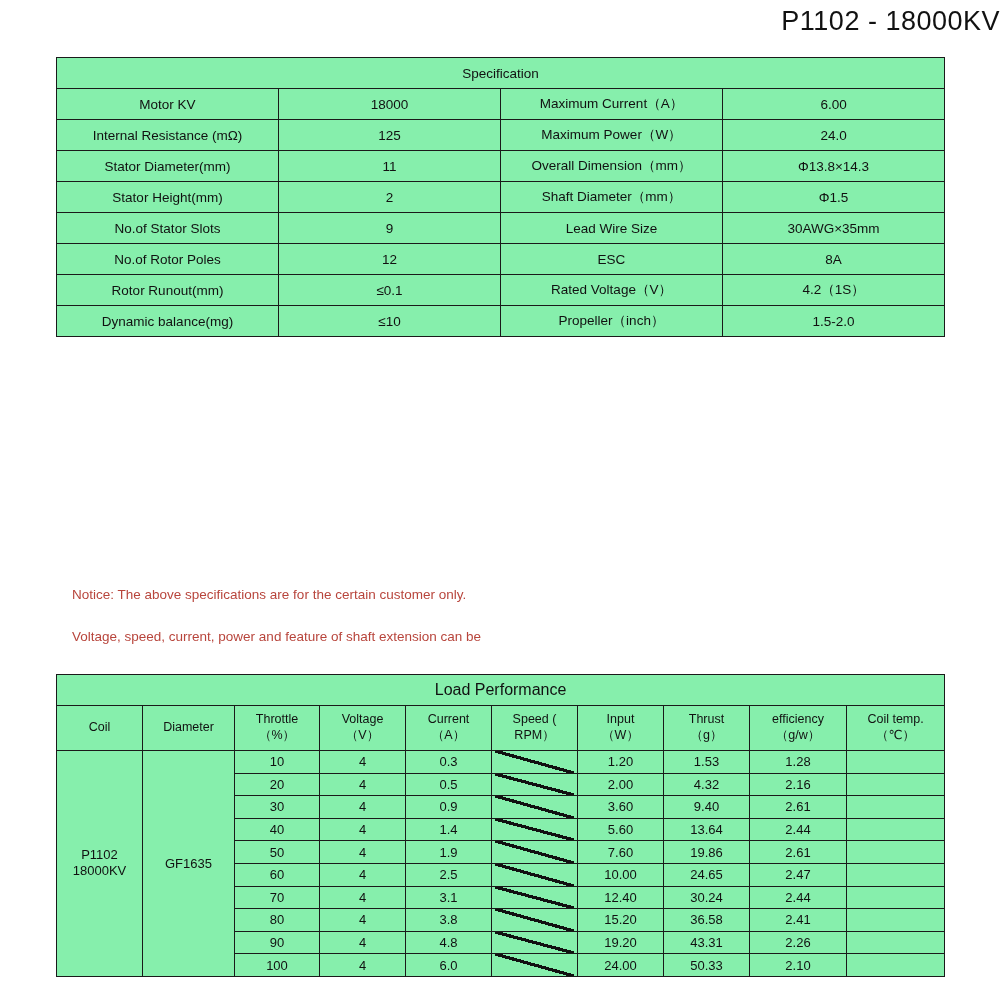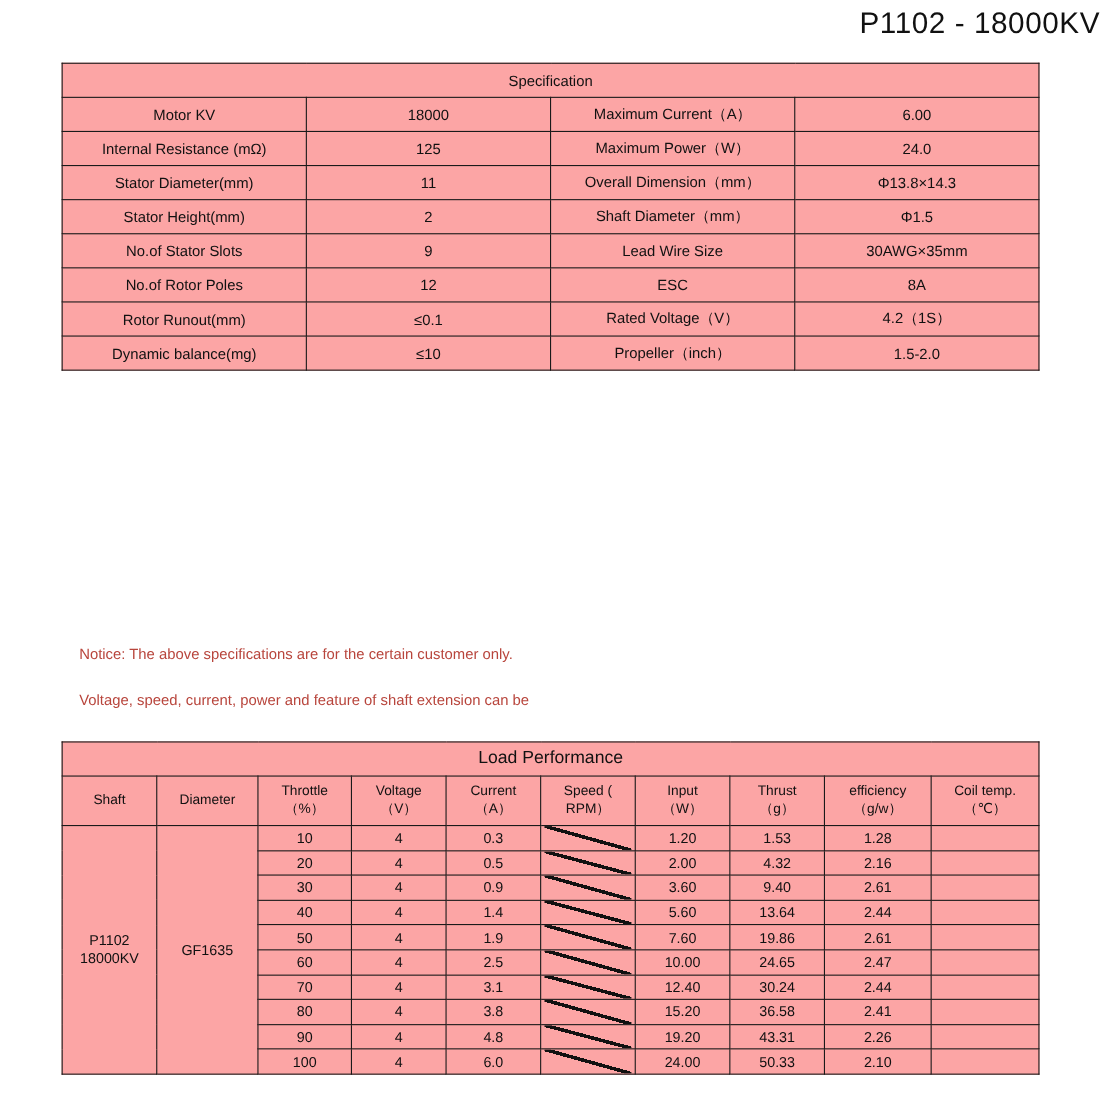--- a/index.html
+++ b/index.html
@@ -11,21 +11,21 @@
   .page{position:relative;width:1000px;height:1000px;}
 
   
   .doc-title{
     position:absolute;left:0;top:6px;width:1000px;text-align:right;
     font-size:27px;letter-spacing:.5px;color:#111;
   }
 
   
   table.sheet{
-    border-collapse:collapse;table-layout:fixed;background:#fca5a5;
+    border-collapse:collapse;table-layout:fixed;background:#86efac;
   }
   table.sheet td{
     border:1px solid #1a1a1a;
     text-align:center;vertical-align:middle;
     font-size:13.5px;color:#111;padding:0;
     height:30px;
   }
   td.banner{
     font-size:20px;height:31px;border-bottom:1px solid #1a1a1a;
   }
@@ -304,21 +304,21 @@
           <col class="lc7">
           <col class="lc8">
           <col class="lc9">
       </colgroup>
       <tbody>
         <tr>
           <td class="banner" colspan="10">Load Performance</td>
         </tr>
         <tr>
           <td class="hdr">
-            <div>Shaft</div>
+            <div>Coil</div>
           </td>
           <td class="hdr">
             <div>Diameter</div>
           </td>
           <td class="hdr">
             <div>Throttle</div>
             <div>（%）</div>
           </td>
           <td class="hdr">
             <div>Voltage</div>

